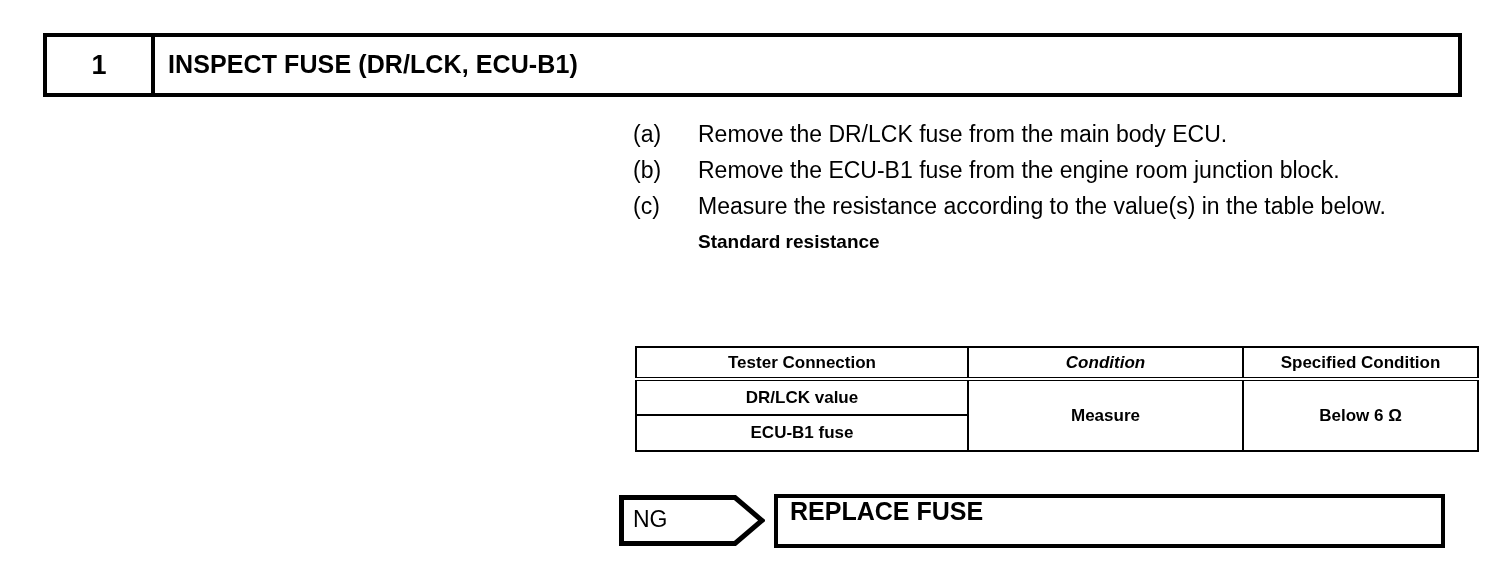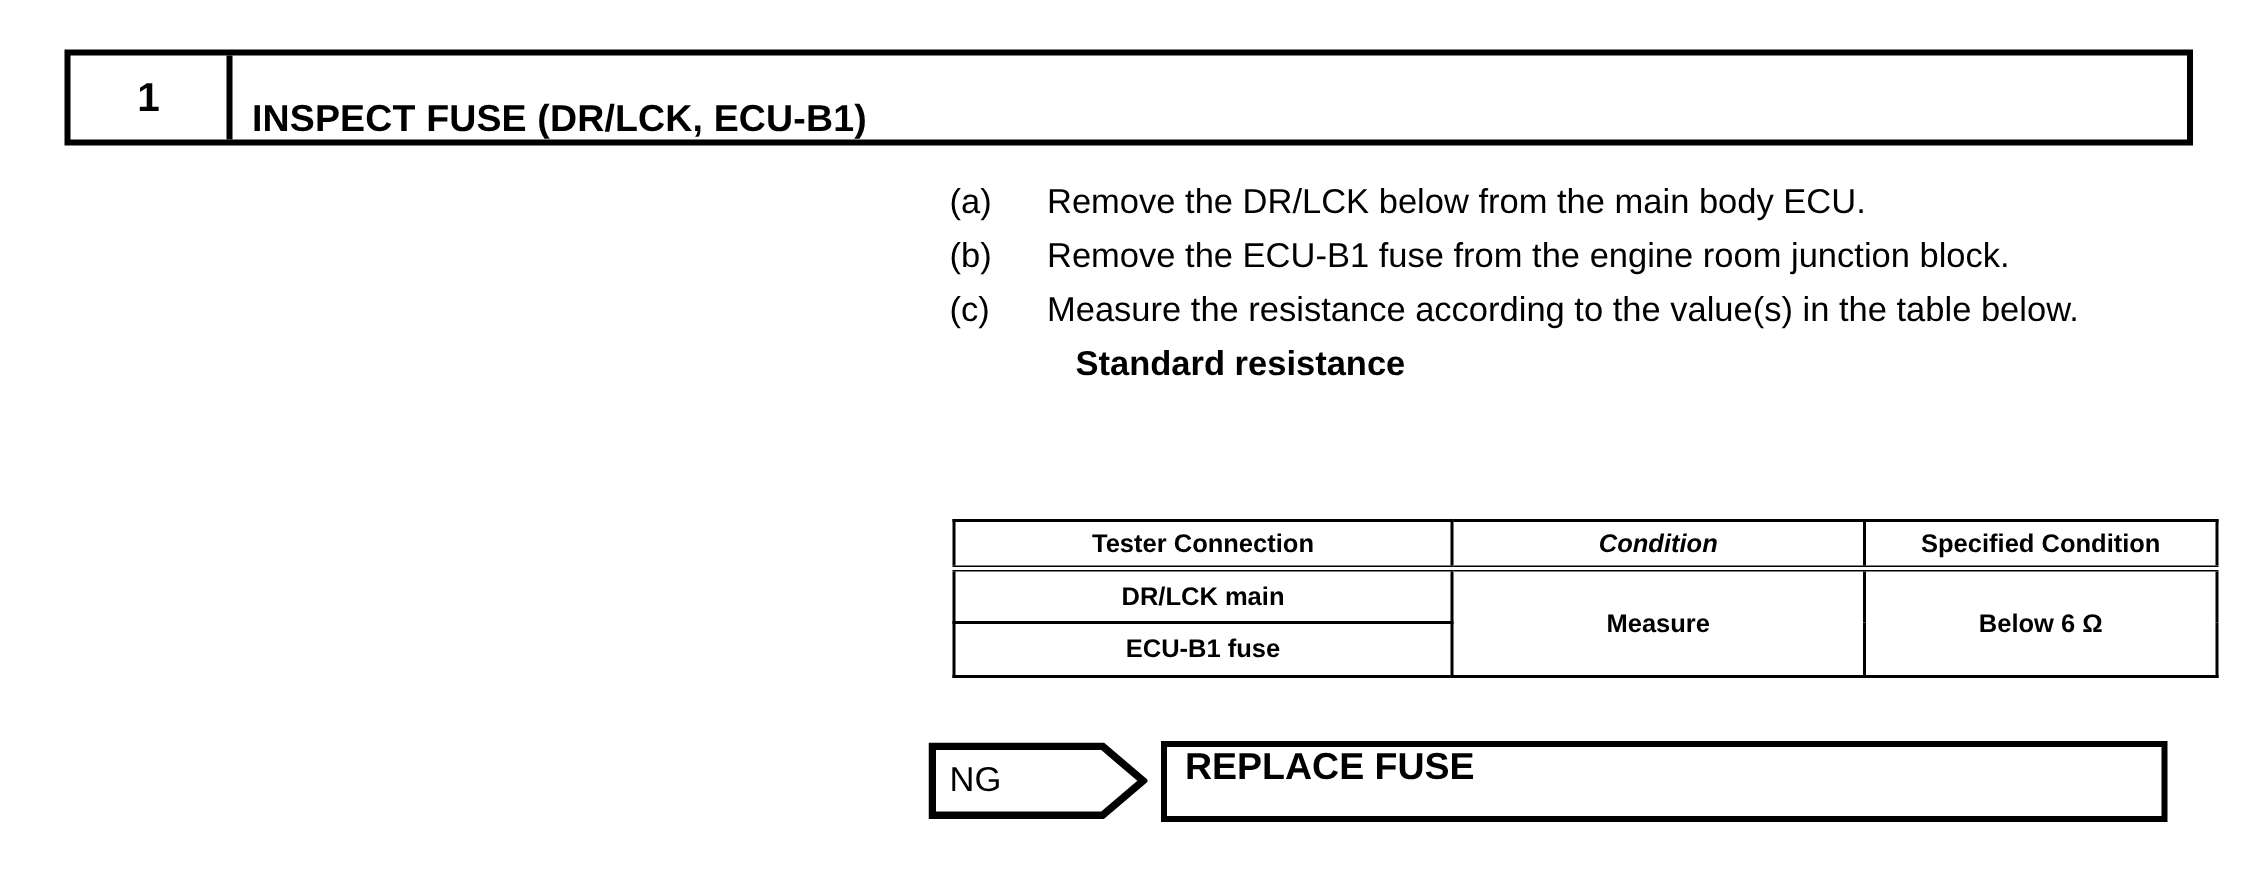--- a/index.html
+++ b/index.html
@@ -38,21 +38,21 @@
     justify-content: center;
   }
   .step-number {
     font-size: 27px;
     font-weight: bold;
     line-height: 1;
   }
   .step-title-cell {
     flex: 1;
     display: flex;
-    align-items: flex-end;
+    align-items: center;
     padding-left: 13px;
     box-sizing: border-box;
   }
   .step-title {
     font-size: 25px;
     font-weight: bold;
     letter-spacing: 0.1px;
     line-height: 1.1;
   }
 
@@ -71,24 +71,24 @@
   }
   .proc-label {
     width: 65px;
     flex: 0 0 65px;
     white-space: nowrap;
   }
   .proc-text {
     flex: 1;
   }
   .proc-subhead {
-    font-size: 23px;
+    font-size: 19px;
     font-weight: bold;
     line-height: 36px;
-    margin-left: 84px;
+    margin-left: 65px;
   }
 
   
   .spec-table {
     position: absolute;
     left: 635px;
     top: 346px;
     width: 827px;
     border-collapse: collapse;
     table-layout: fixed;
@@ -173,21 +173,21 @@
   </div>
   <div class="step-title-cell">
     <span class="step-title">INSPECT FUSE (DR/LCK, ECU-B1)</span>
   </div>
 </div>
 
 <div class="procedure">
 
   <div class="proc-item">
     <span class="proc-label">(a)</span>
-    <span class="proc-text">Remove the DR/LCK below from the main body ECU.</span>
+    <span class="proc-text">Remove the DR/LCK fuse from the main body ECU.</span>
   </div>
 
   <div class="proc-item">
     <span class="proc-label">(b)</span>
     <span class="proc-text">Remove the ECU-B1 fuse from the engine room junction block.</span>
   </div>
 
   <div class="proc-item">
     <span class="proc-label">(c)</span>
     <span class="proc-text">Measure the resistance according to the value(s) in the table below.</span>
@@ -199,21 +199,21 @@
 <table class="spec-table">
   <thead>
     <tr>
       <th class="col-tester">Tester Connection</th>
       <th class="col-condition">Condition</th>
       <th class="col-spec">Specified Condition</th>
     </tr>
   </thead>
   <tbody>
     <tr>
-      <td>DR/LCK main</td>
+      <td>DR/LCK value</td>
       <td class="cell-merge" rowspan="2">Measure</td>
       <td class="cell-merge" rowspan="2">Below 6 Ω</td>
     </tr>
     <tr>
       <td>ECU-B1 fuse</td>
     </tr>
   </tbody>
 </table>
 
 <div class="result-flow">

